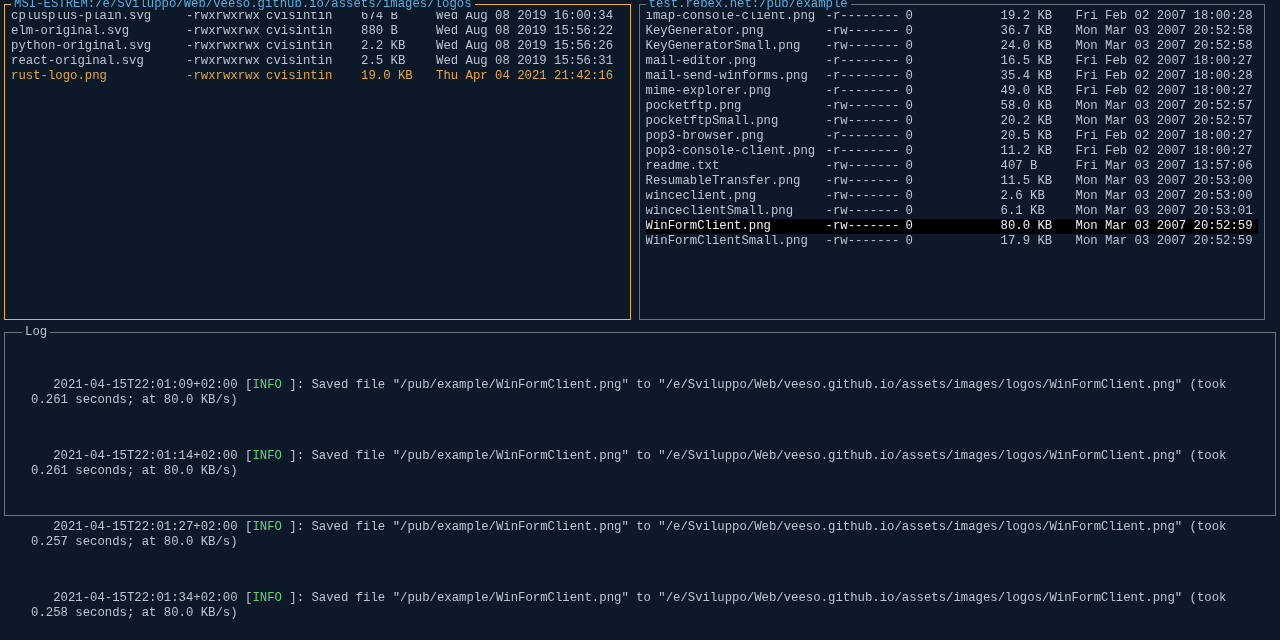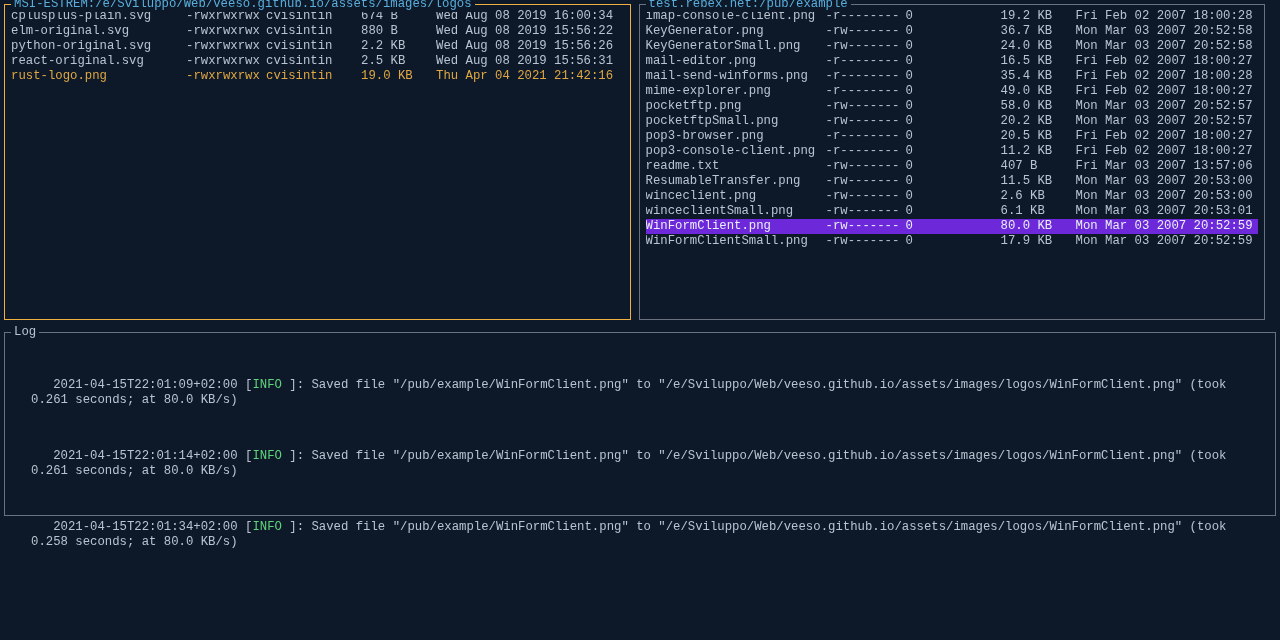--- a/index.html
+++ b/index.html
@@ -39,21 +39,21 @@
     padding: 4px 6px 6px 6px;
     height: 100%;
     overflow: hidden;
   }
   .row {
     display: flex;
     white-space: pre;
     cursor: pointer;
   }
   .row.sel-yellow { color: #e0a742; }
-  .row.sel-blue   { background: #6d28d9; color: #e8eff7; align-items: center; }
+  .row.sel-blue   { background: #000000; color: #e8eff7; align-items: center; }
   .row.sel-blue .col { color: inherit; }
   .col { overflow: hidden; }
   
   .l-name  { flex: 0 0 175px; }
   .l-perm  { flex: 0 0 80px; }
   .l-owner { flex: 0 0 95px; text-align: center; }
   .l-size  { flex: 0 0 75px; }
   .l-date  { flex: 1; }
   
   .r-name  { flex: 0 0 180px; }
@@ -65,21 +65,21 @@
   .log-wrap {
     position: relative;
     margin: 12px 4px 4px 4px;
     border: 1px solid #6a7280;
     height: 184px;
     padding: 4px 6px;
   }
   .log-title {
     position: absolute;
     top: -8px;
-    left: 6px;
+    left: 17px;
     background: #0d1929;
     padding: 0 3px;
     color: #b8c4d0;
   }
   .log-line { white-space: pre-wrap; text-indent: -284px; padding-left: 304px; margin-top: 41px; }
   .log-line.first { text-indent: 0; padding-left: 20px; }
   .lvl { color: #5fd37a; }
   .prompt { color: #b8c4d0; }
 </style>
 </head>
@@ -117,15 +117,16 @@
         <div class="row"><span class="col r-name">WinFormClientSmall.png   </span><span class="col r-perm">-rw------- </span><span class="col r-id">0            </span><span class="col r-size">17.9 KB   </span><span class="col r-date">Mon Mar 03 2007 20:52:59</span></div>
       </div>
   </div>
 </div>
 
 <div class="log-wrap">
   <span class="log-title">Log</span>
   <div id="log-body">
       <div class="log-line first"><span class="prompt">   </span><span>2021-04-15T22:01:09+02:00</span> [<span class="lvl">INFO</span> ]: <span>Saved file "/pub/example/WinFormClient.png" to "/e/Sviluppo/Web/veeso.github.io/assets/images/logos/WinFormClient.png" (took 0.261 seconds; at 80.0 KB/s)</span></div>
       <div class="log-line first"><span class="prompt">   </span><span>2021-04-15T22:01:14+02:00</span> [<span class="lvl">INFO</span> ]: <span>Saved file "/pub/example/WinFormClient.png" to "/e/Sviluppo/Web/veeso.github.io/assets/images/logos/WinFormClient.png" (took 0.261 seconds; at 80.0 KB/s)</span></div>
+      <div class="log-line first"><span class="prompt">   </span><span>2021-04-15T22:01:27+02:00</span> [<span class="lvl">INFO</span> ]: <span>Saved file "/pub/example/WinFormClient.png" to "/e/Sviluppo/Web/veeso.github.io/assets/images/logos/WinFormClient.png" (took 0.257 seconds; at 80.0 KB/s)</span></div>
       <div class="log-line first"><span class="prompt">   </span><span>2021-04-15T22:01:34+02:00</span> [<span class="lvl">INFO</span> ]: <span>Saved file "/pub/example/WinFormClient.png" to "/e/Sviluppo/Web/veeso.github.io/assets/images/logos/WinFormClient.png" (took 0.258 seconds; at 80.0 KB/s)</span></div>
     </div>
 </div>
 
 </body></html>

